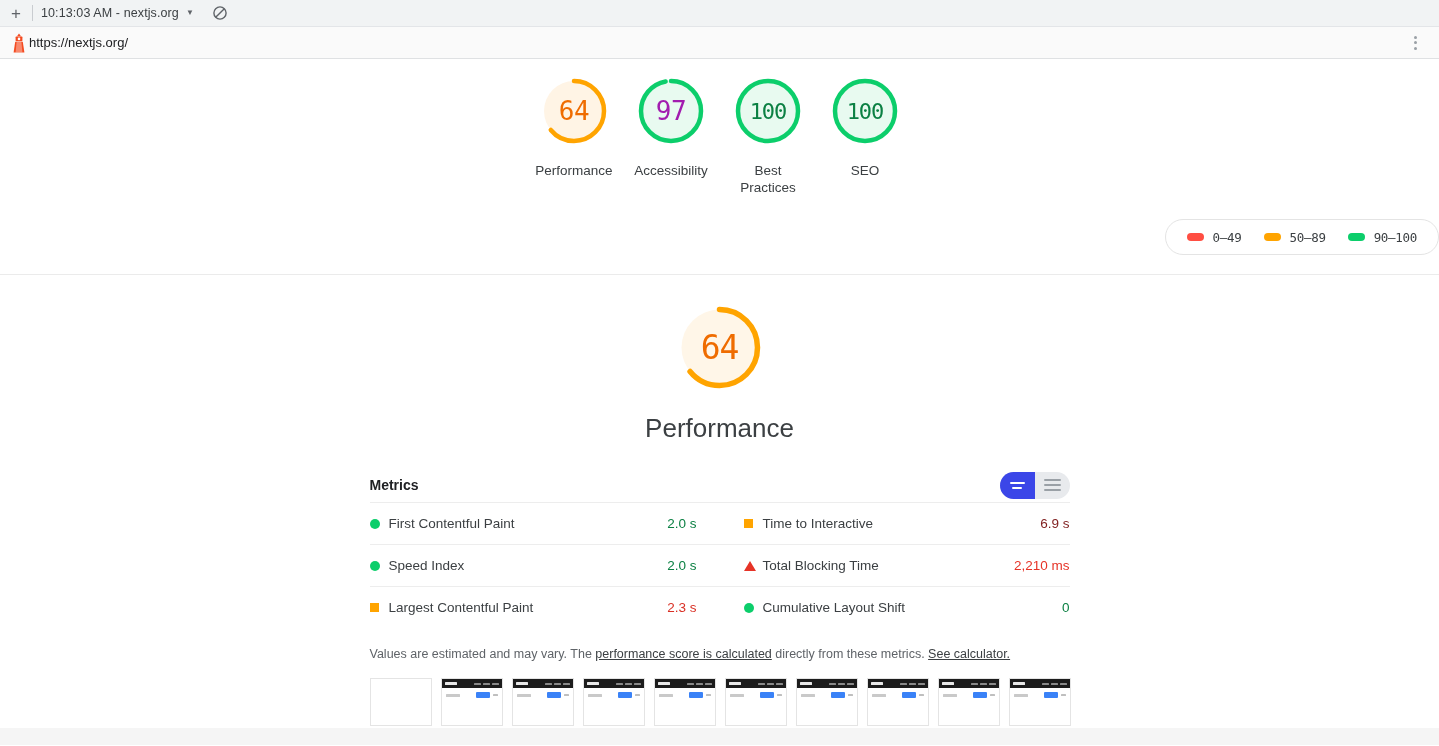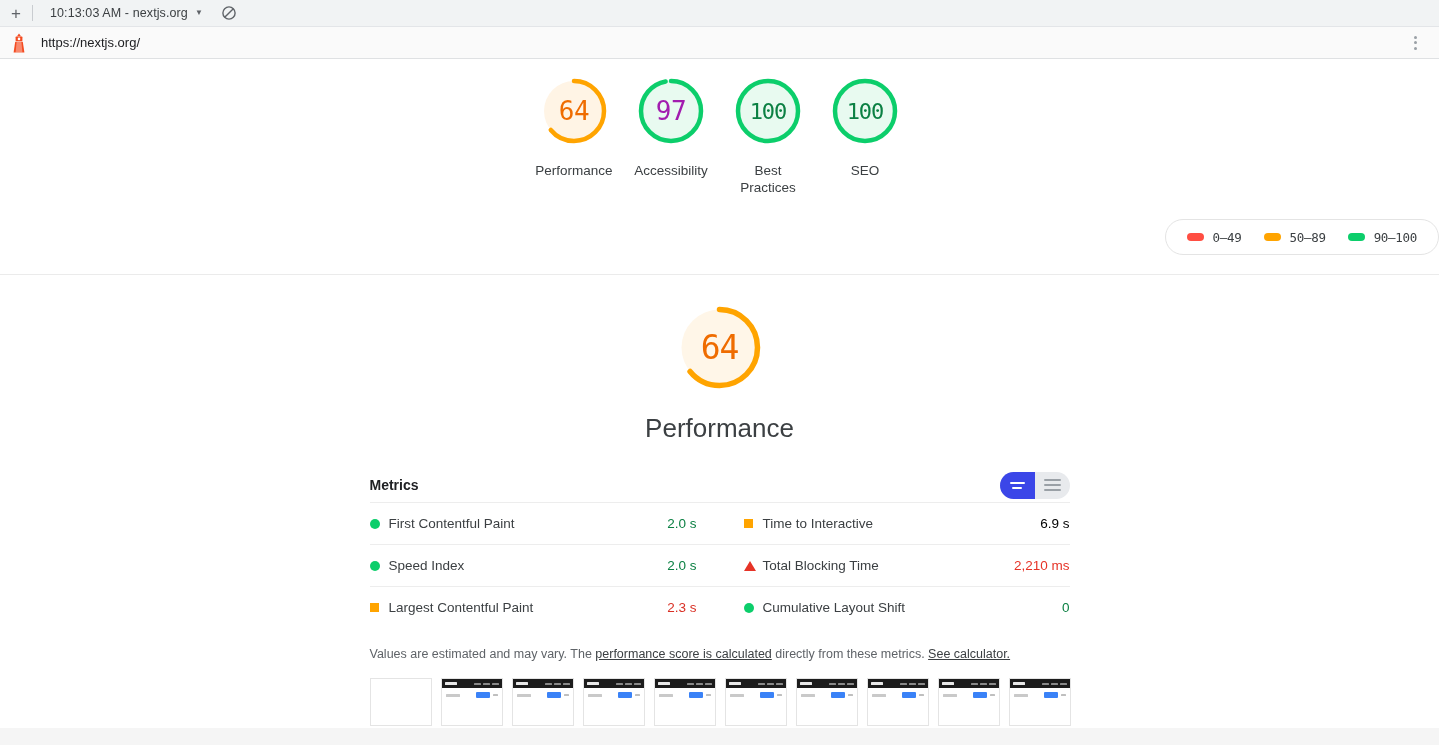--- a/index.html
+++ b/index.html
@@ -26,21 +26,21 @@
     color: #5f6368;
     font-size: 17px;
     line-height: 1;
     cursor: pointer;
     user-select: none;
   }
   .tab-divider {
     width: 1px; height: 16px; background: #c9ccd0;
   }
   .tab-title {
-    margin-left: 17px;
+    margin-left: 8px;
     font-size: 12.5px;
     color: #3c4043;
     letter-spacing: 0.1px;
     white-space: nowrap;
     cursor: default;
   }
   .tab-caret {
     margin-left: 7px;
     font-size: 8px;
     color: #5f6368;
@@ -64,21 +64,21 @@
     align-items: center;
     border-bottom: 1px solid #dfe1e3;
     padding: 0 6px 0 10px;
   }
   .lighthouse-icon {
     width: 18px; height: 20px;
     display: flex; align-items: center; justify-content: center;
     flex: none;
   }
   .url-text {
-    margin-left: 13px;
+    margin-left: 1px;
     font-size: 13px;
     color: #202124;
     flex: 1;
     white-space: nowrap;
     overflow: hidden;
     cursor: text;
   }
   .kebab {
     width: 24px; height: 24px;
     display: flex; flex-direction: column;
@@ -482,21 +482,21 @@
           </div>
 
         </div>
         <div class="metric-col right">
 
           <div class="metric">
             <span class="metric-icon">
                 <span class="square" style="background:#ffa400"></span>
               </span>
             <span class="metric-name">Time to Interactive</span>
-            <span class="metric-value" style="color:#000000">6.9 s</span>
+            <span class="metric-value" style="color:#7f1d1d">6.9 s</span>
           </div>
 
           <div class="metric">
             <span class="metric-icon">
                 <span class="tri"></span>
               </span>
             <span class="metric-name">Total Blocking Time</span>
             <span class="metric-value" style="color:#e63327">2,210 ms</span>
           </div>
 

